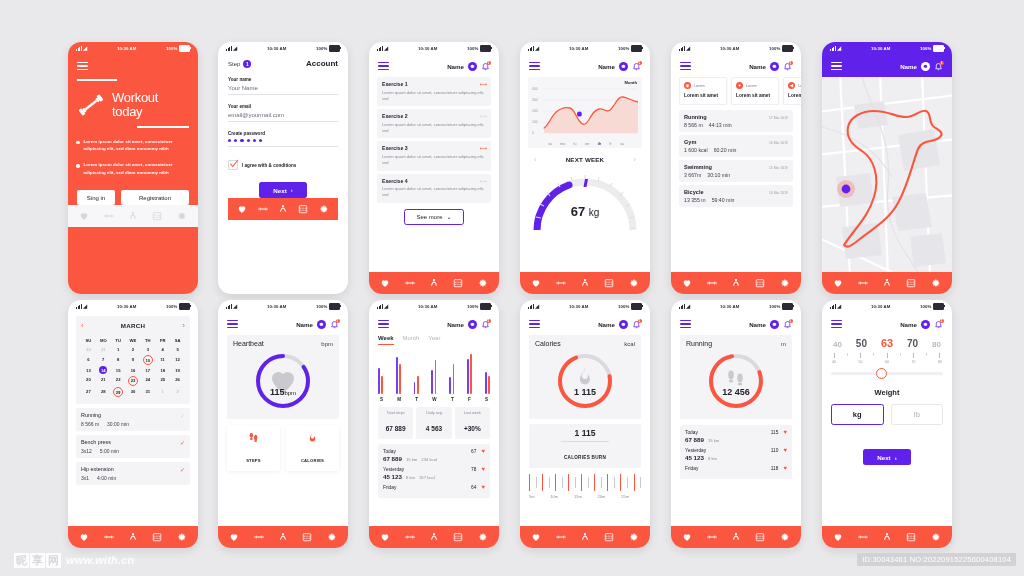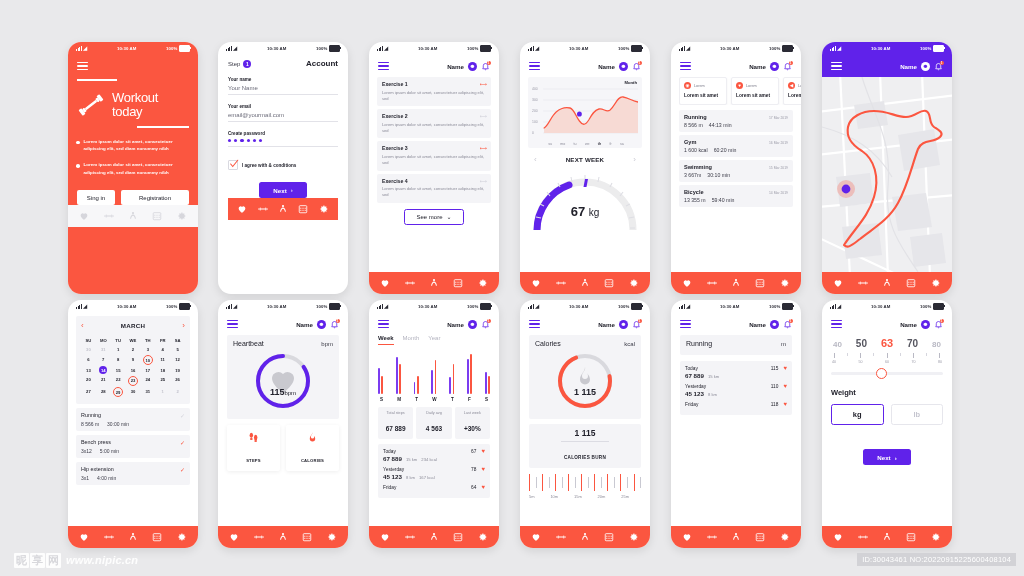--- a/index.html
+++ b/index.html
@@ -280,21 +280,21 @@
   .wscale span.near{font-size:10px;color:#55555f;}
   .wticks{display:flex;justify-content:space-between;margin-top:4px;padding:0 3px;}
   .wticks i{display:block;width:0.8px;height:5px;background:#b9b9c4;}
   .wticks i.sm{height:3px;background:#d6d6de;}
   .wnums{display:flex;justify-content:space-between;margin-top:2px;padding:0 1px;}
   .wnums span{font-size:3.6px;color:#9a9aa7;}
   .slider{position:relative;height:10px;margin-top:4px;}
   .strack{position:absolute;left:0;right:0;top:3.5px;height:3px;border-radius:2px;background:#f0f0f4;}
   .sknob{position:absolute;left:40%;top:0px;width:9px;height:9px;border-radius:50%;
     border:1.6px solid #fb5640;background:#fff;}
-  .wtitle{font-size:7.5px;font-weight:bold;color:#22222c;margin-top:10px;}
+  .wtitle{text-align:center;font-size:7.5px;font-weight:bold;color:#22222c;margin-top:10px;}
   .unitrow{display:flex;gap:7px;margin-top:7px;}
   .unit{flex:1;border:1px solid #e6e6ec;border-radius:2.5px;text-align:center;padding:5px 0;
     font-size:7.5px;font-weight:bold;color:#c5c5cf;}
   .unit.on{border-color:#6022ea;color:#22222c;}
   .wnext{margin:24px auto 0;width:48px;background:#6022ea;color:#fff;border-radius:2.5px;
     font-size:6.2px;font-weight:bold;padding:4.5px 0;text-align:center;
     display:flex;align-items:center;justify-content:center;gap:4px;}
 
   
   .s11{padding:0 9px;}
@@ -1594,20 +1594,33 @@
           </svg>
         <span class="dot">1</span>
       </div>
     </div>
     <div class="body s11">
       <div class="hbcard">
         <div class="hbtop">
             <b>Running</b>
             <i>m</i>
           </div>
+        <div class="ringwrap">
+          <svg width="60" height="60" viewBox="0 0 60 60">
+            <circle cx="30" cy="30" r="25" fill="none" stroke="#d9d9de" stroke-width="4"></circle>
+            <circle cx="30" cy="30" r="25" fill="none" stroke="#fb5640" stroke-width="4" stroke-dasharray="122 35" stroke-dashoffset="-30" stroke-linecap="round" transform="rotate(-90 30 30)"></circle>
+            <g fill="#c9c9cf">
+                <ellipse cx="25" cy="24" rx="2.8" ry="4.4"></ellipse>
+                <ellipse cx="25" cy="30" rx="2.3" ry="1.6"></ellipse>
+                <ellipse cx="34" cy="27" rx="2.8" ry="4.4"></ellipse>
+                <ellipse cx="34" cy="33" rx="2.3" ry="1.6"></ellipse>
+              </g>
+          </svg>
+          <div class="ringval">12 456</div>
+        </div>
       </div>
       <div class="daylist" style="margin-top:6px;">
         <div class="dayrow">
           <div class="r1">
               <b>Today</b>
               <span class="num">115</span>
               <span class="hrt">♥</span>
             </div>
           <div class="r2t">
               <b>67 889</b>
@@ -1789,17 +1802,17 @@
         </span>
     </div>
   </div>
 
   <div class="wm">
     <span class="wmcn">
       <b>昵</b>
       <b>享</b>
       <b>网</b>
     </span>
-    <span class="wmurl">www.nipic.cn</span>
+    <span class="wmurl">www.with.cn</span>
   </div>
   <div class="idbox">ID:30043461 NO:20220915225600408104</div>
 
 </div>
 
 </body></html>

